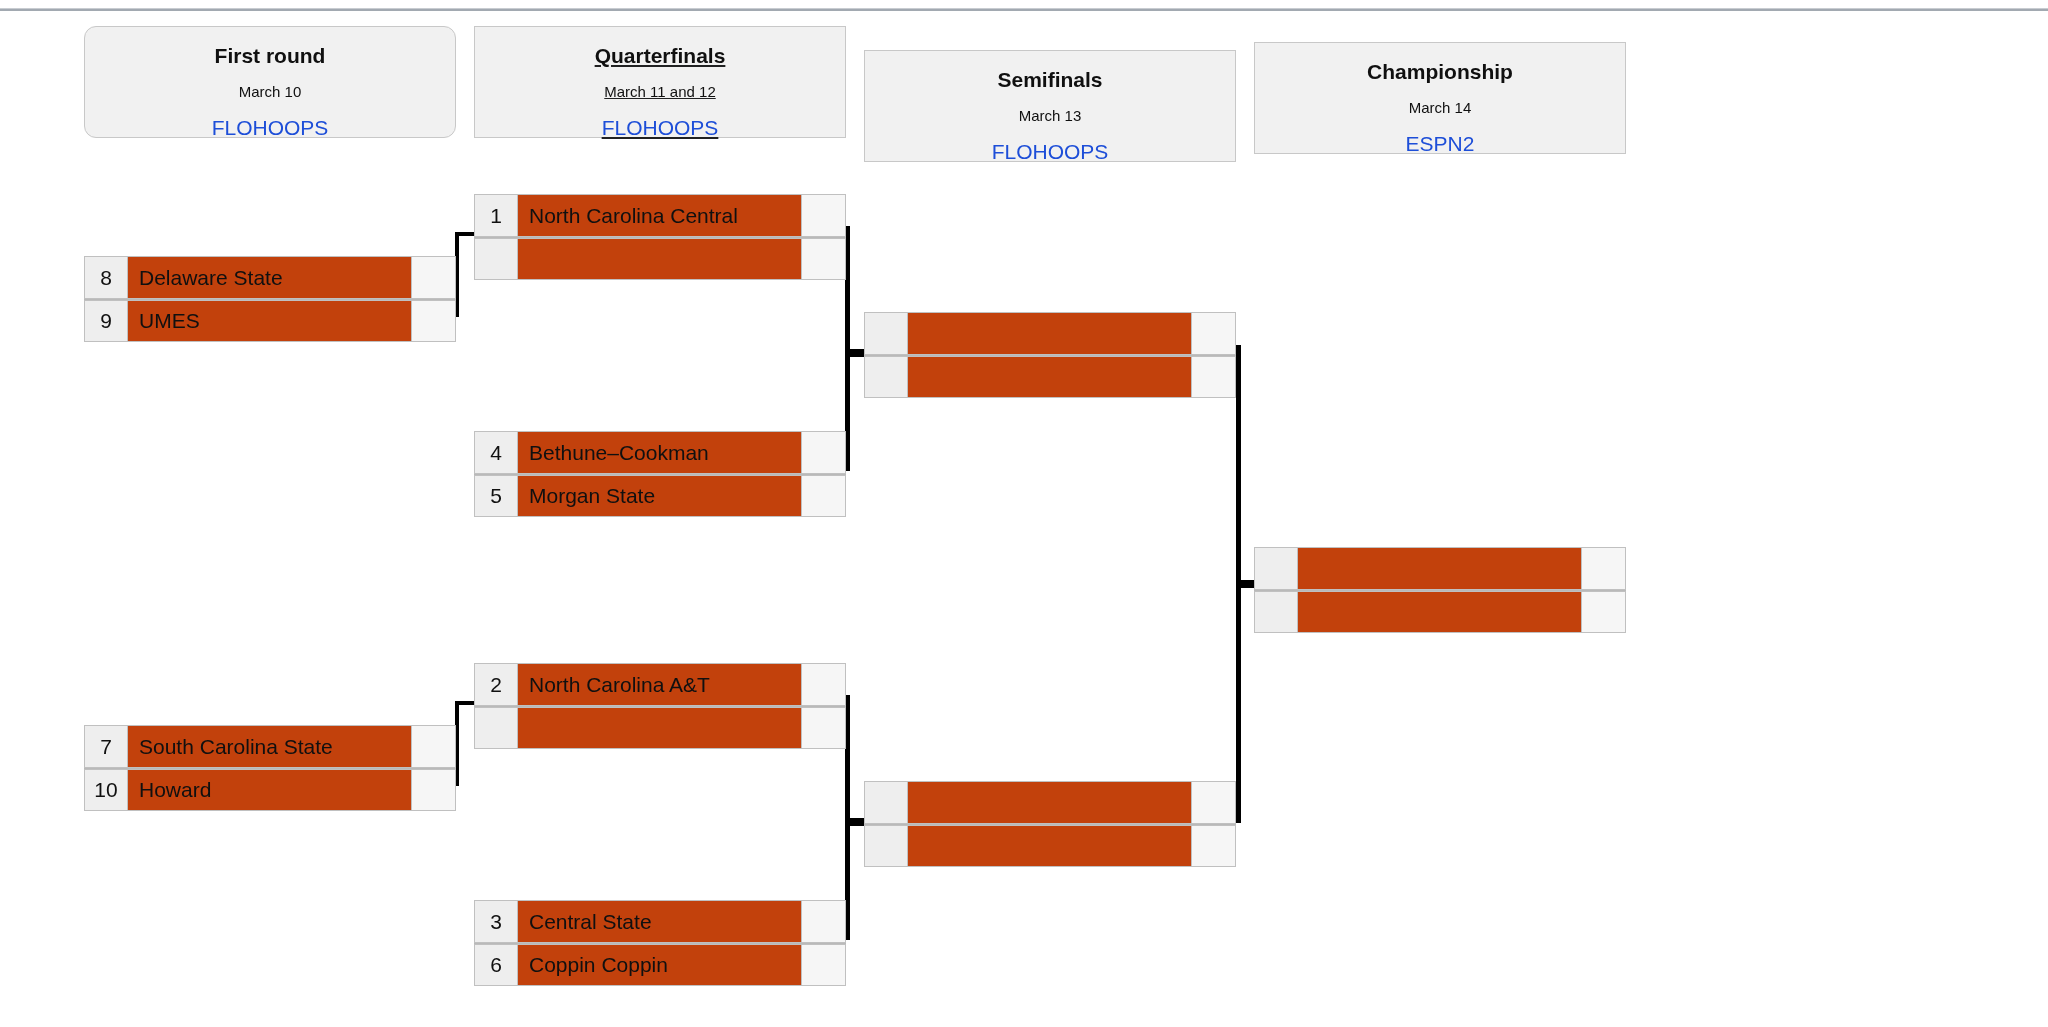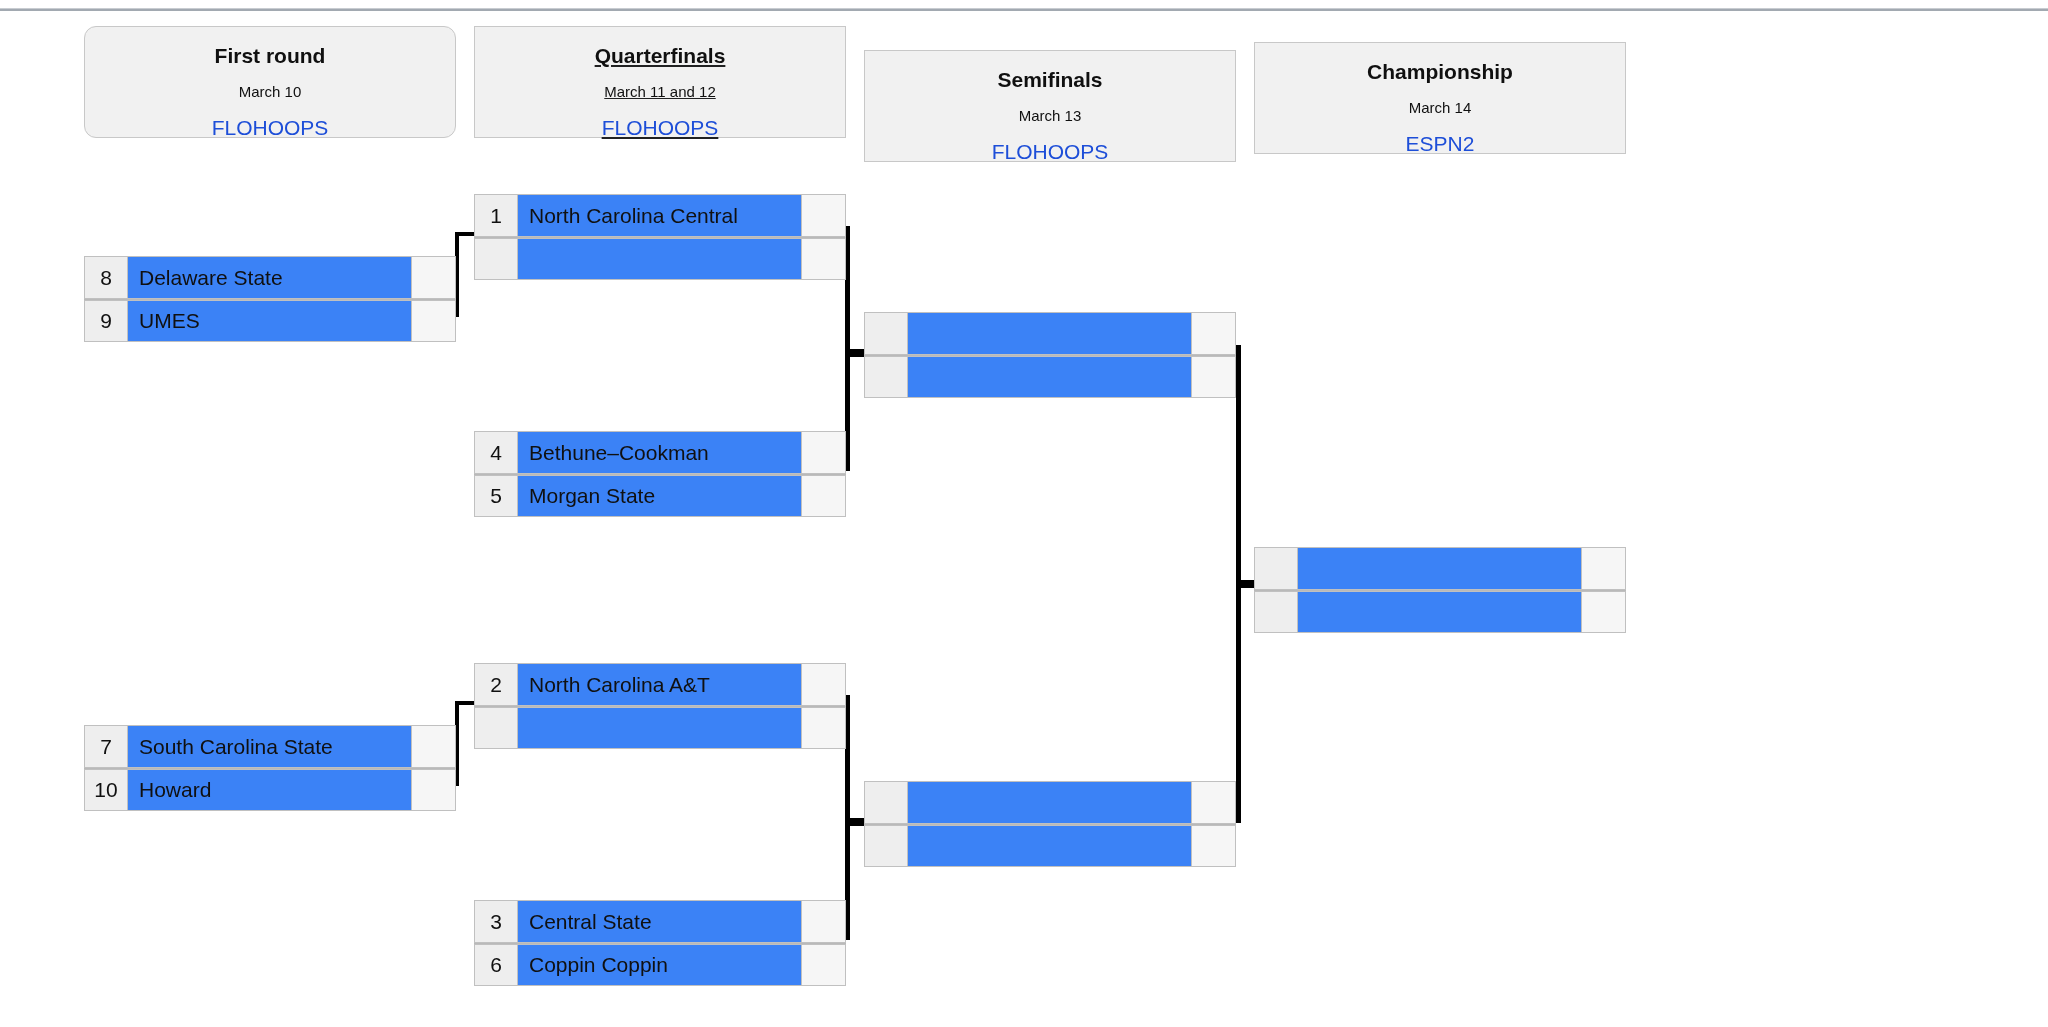--- a/index.html
+++ b/index.html
@@ -80,21 +80,21 @@
     overflow: hidden;
     white-space: nowrap;
   }
   .cell-seed {
     width: 44px;
     flex: 0 0 44px;
     background: #eeeeee;
     justify-content: center;
   }
   .cell-team {
-    background: #3b82f6;
+    background: #c2410c;
     padding-left: 11px;
     border-left: none;
     flex: 1 1 auto;
   }
   .cell-score {
     width: 44px;
     flex: 0 0 44px;
     background: #f6f6f6;
     border-left: none;
     justify-content: center;

